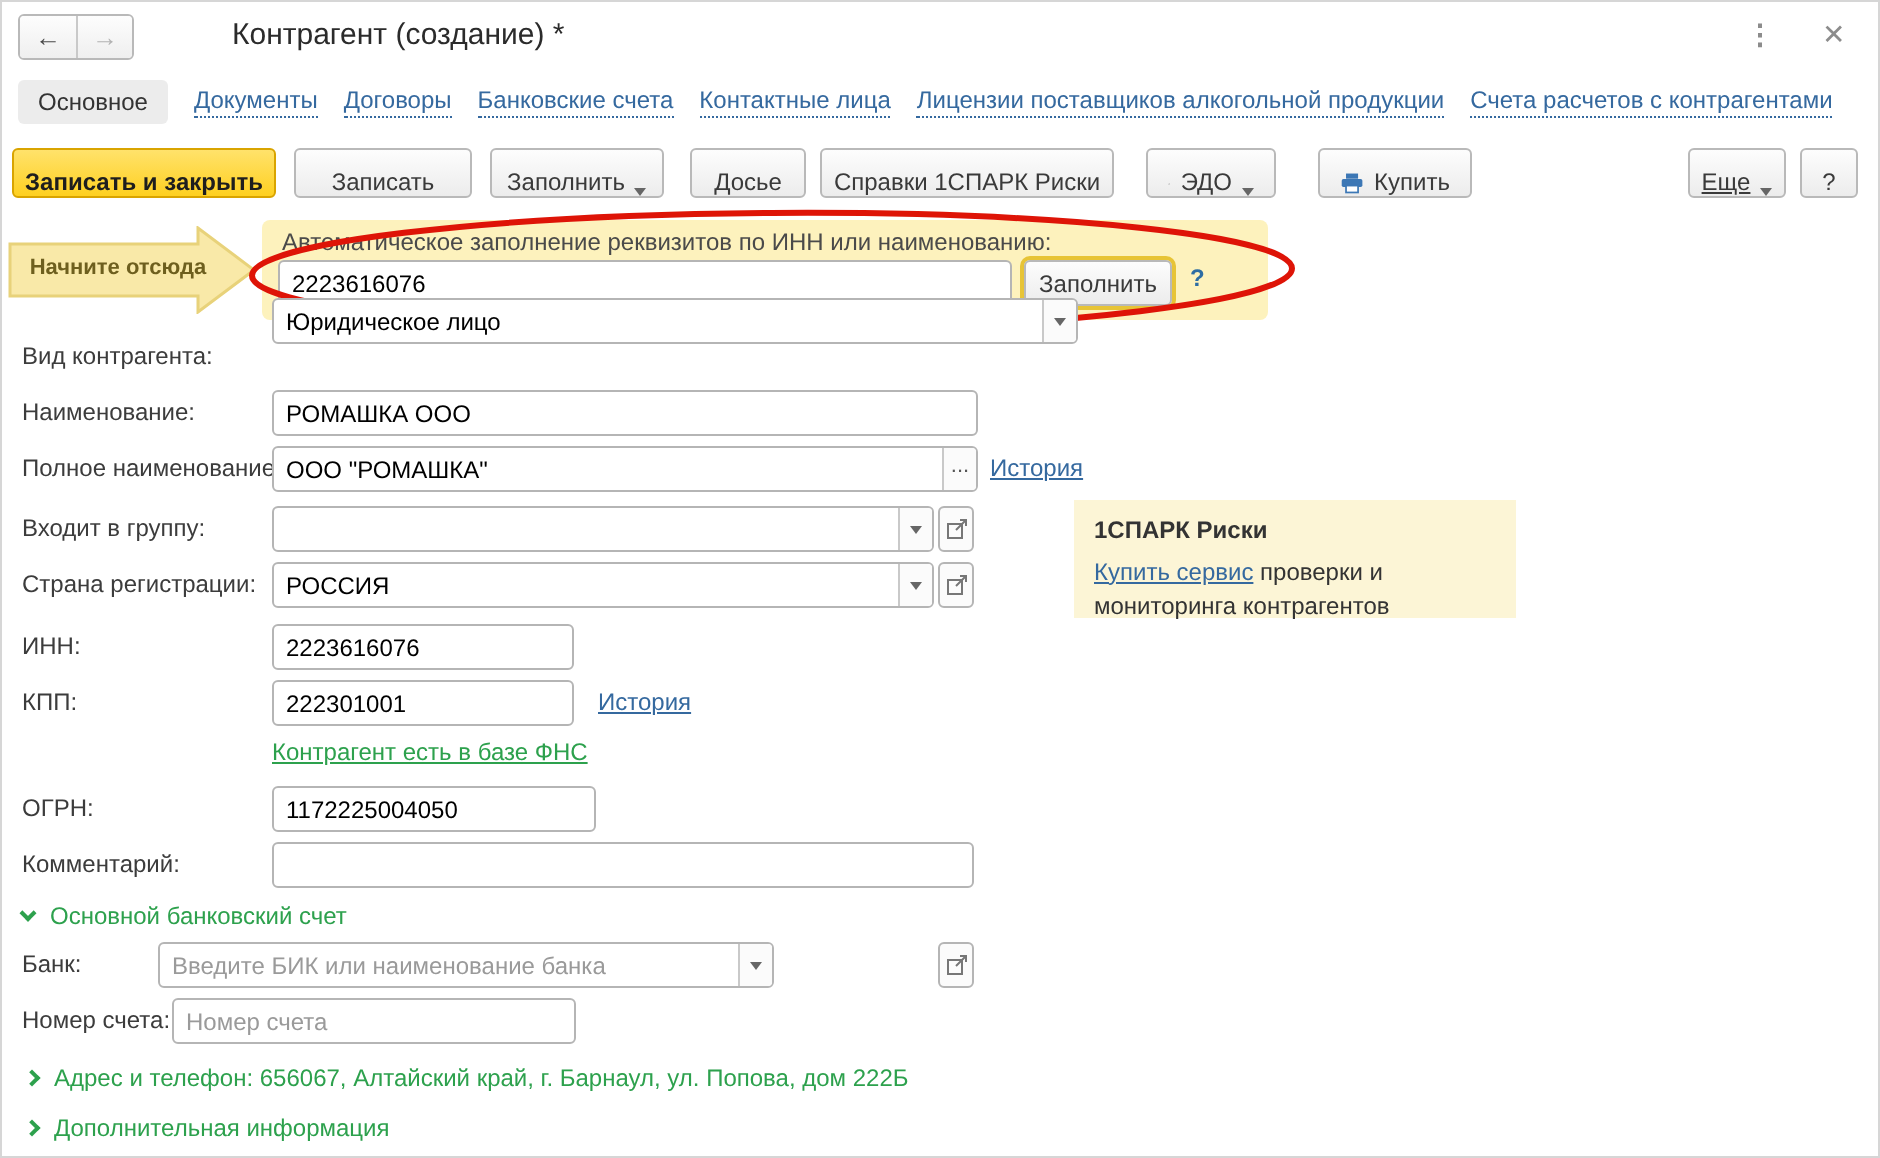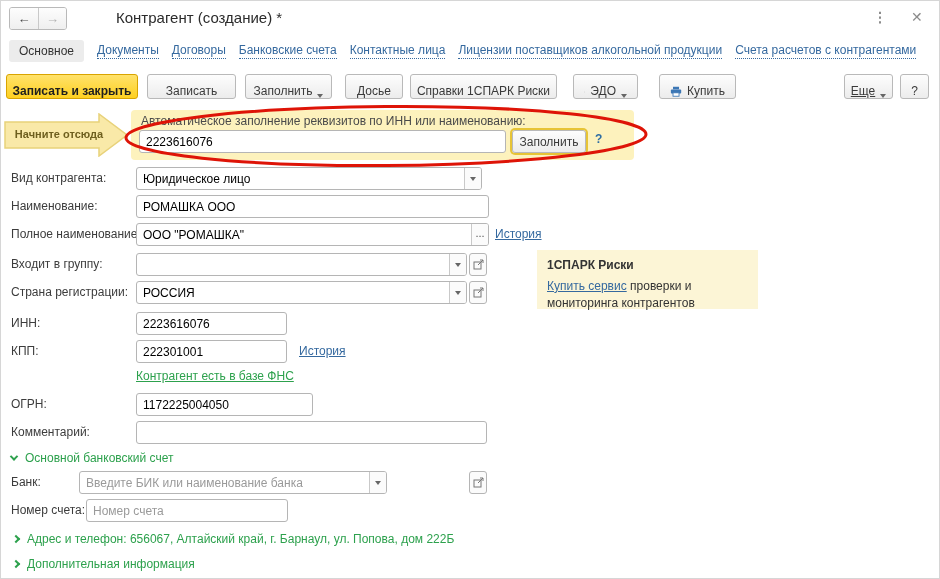--- a/index.html
+++ b/index.html
@@ -140,21 +140,21 @@
   </div>
   <div class="fillbtn">
       <span>Заполнить</span>
     </div>
   <div class="qhelp">?</div>
   <svg class="redellipse" width="530" height="66">
     <ellipse cx="265" cy="33" rx="260" ry="29.5" fill="none" stroke="#de1407" stroke-width="3" transform="rotate(-0.4 265 33)"></ellipse>
   </svg>
 
   <div class="lbl" style="top:170px;">Вид контрагента:</div>
-  <div class="fld" style="left:135px; top:166px; width:346px;">
+  <div class="fld" style="left:135px; top:148px; width:403px;">
     <input value="Юридическое лицо" style="">
     <div class="combo-btn">
         <span class="caret"></span>
       </div>
   </div>
 
   <div class="lbl" style="top:198px;">Наименование:</div>
   <div class="fld" style="left:135px; top:194px; width:353px;">
     <input value="РОМАШКА ООО" style="">
   </div>
@@ -203,21 +203,21 @@
 
   <div class="lbl" style="top:343px;">КПП:</div>
   <div class="fld" style="left:135px; top:339px; width:151px;">
     <input value="222301001" style="">
   </div>
   <a class="link" style="position:absolute; left:298px; top:343px;">История</a>
 
   <a class="glink" style="position:absolute; left:135px; top:368px;">Контрагент есть в базе ФНС</a>
 
   <div class="lbl" style="top:396px;">ОГРН:</div>
-  <div class="fld" style="left:135px; top:392px; width:177px;">
+  <div class="fld" style="left:135px; top:392px; width:162px;">
     <input value="1172225004050" style="">
   </div>
 
   <div class="lbl" style="top:424px;">Комментарий:</div>
   <div class="fld" style="left:135px; top:420px; width:351px;">
     <input value="" style="">
   </div>
 
   <div class="gsection" style="left:10px; top:450px;">
     <span class="chev down"></span>

